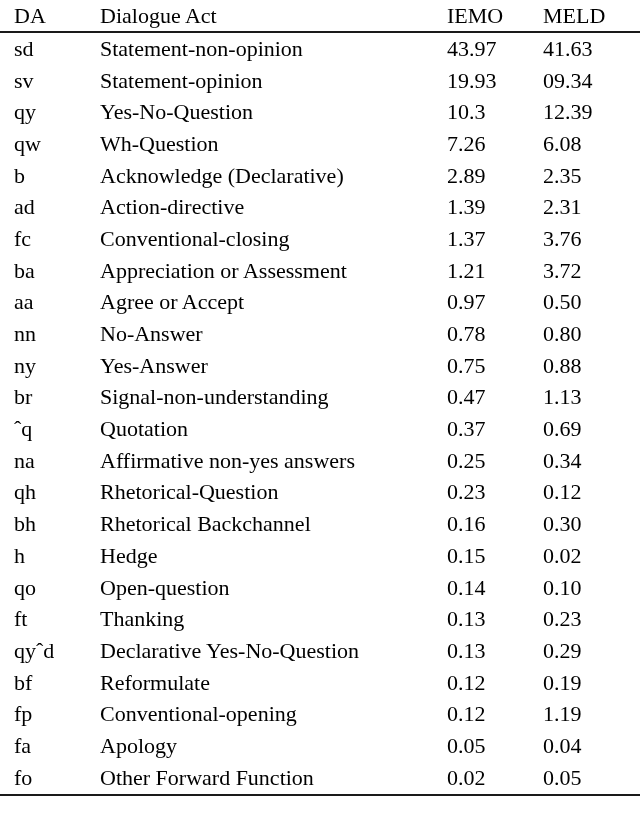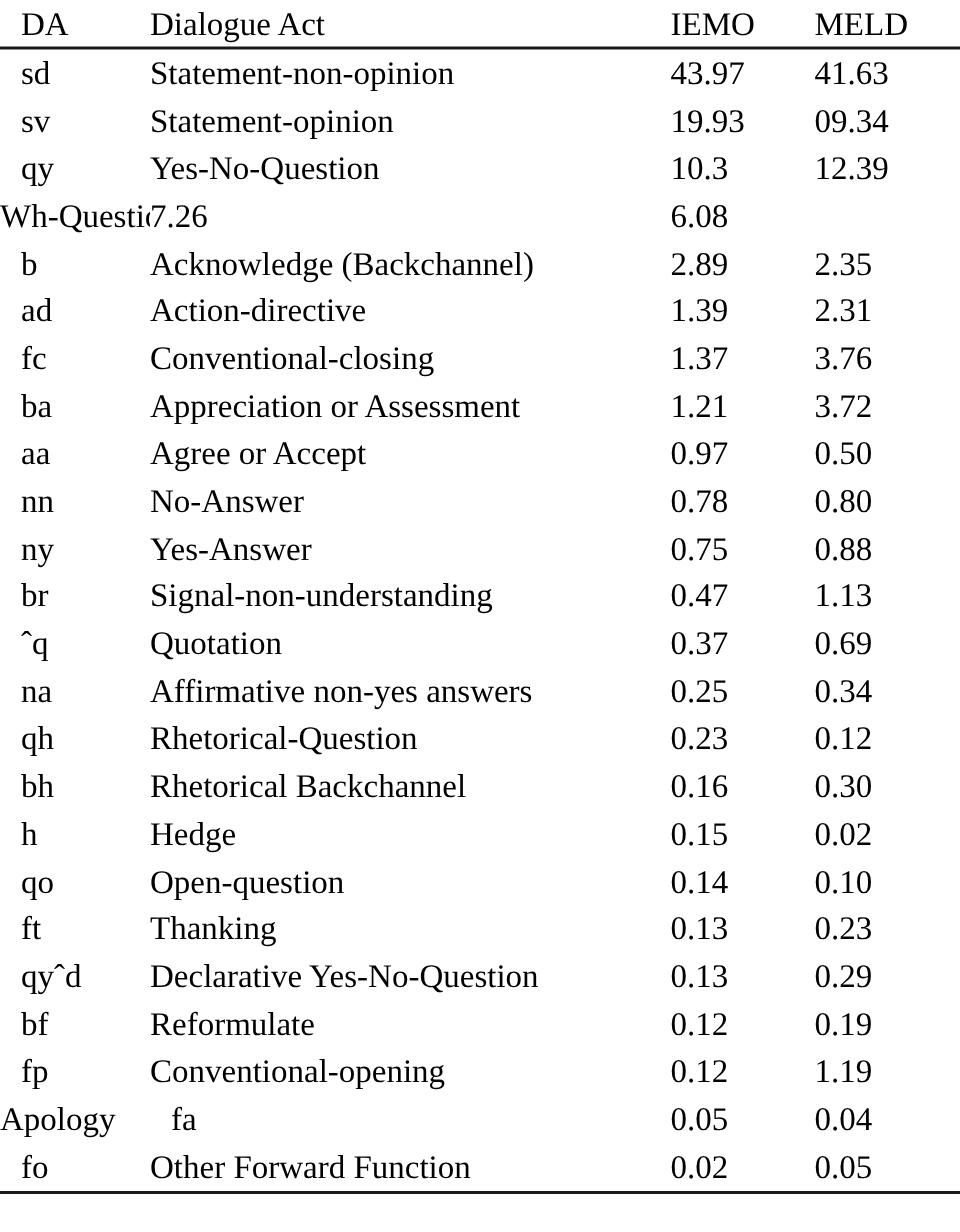--- a/index.html
+++ b/index.html
@@ -64,28 +64,29 @@
   </div>
 
   <div class="row">
     <div class="cell c1">qy</div>
     <div class="cell c2">Yes-No-Question</div>
     <div class="cell c3">10.3</div>
     <div class="cell c4">12.39</div>
   </div>
 
   <div class="row">
+    <div class="cell c1">qw</div>
     <div class="cell c2">Wh-Question</div>
     <div class="cell c3">7.26</div>
     <div class="cell c4">6.08</div>
   </div>
 
   <div class="row">
     <div class="cell c1">b</div>
-    <div class="cell c2">Acknowledge (Backchannel)</div>
+    <div class="cell c2">Acknowledge (Declarative)</div>
     <div class="cell c3">2.89</div>
     <div class="cell c4">2.35</div>
   </div>
 
   <div class="row">
     <div class="cell c1">ad</div>
     <div class="cell c2">Action-directive</div>
     <div class="cell c3">1.39</div>
     <div class="cell c4">2.31</div>
   </div>
@@ -196,22 +197,22 @@
   </div>
 
   <div class="row">
     <div class="cell c1">fp</div>
     <div class="cell c2">Conventional-opening</div>
     <div class="cell c3">0.12</div>
     <div class="cell c4">1.19</div>
   </div>
 
   <div class="row">
+    <div class="cell c1">fa</div>
     <div class="cell c2">Apology</div>
-    <div class="cell c1">fa</div>
     <div class="cell c3">0.05</div>
     <div class="cell c4">0.04</div>
   </div>
 
   <div class="row">
     <div class="cell c1">fo</div>
     <div class="cell c2">Other Forward Function</div>
     <div class="cell c3">0.02</div>
     <div class="cell c4">0.05</div>
   </div>

